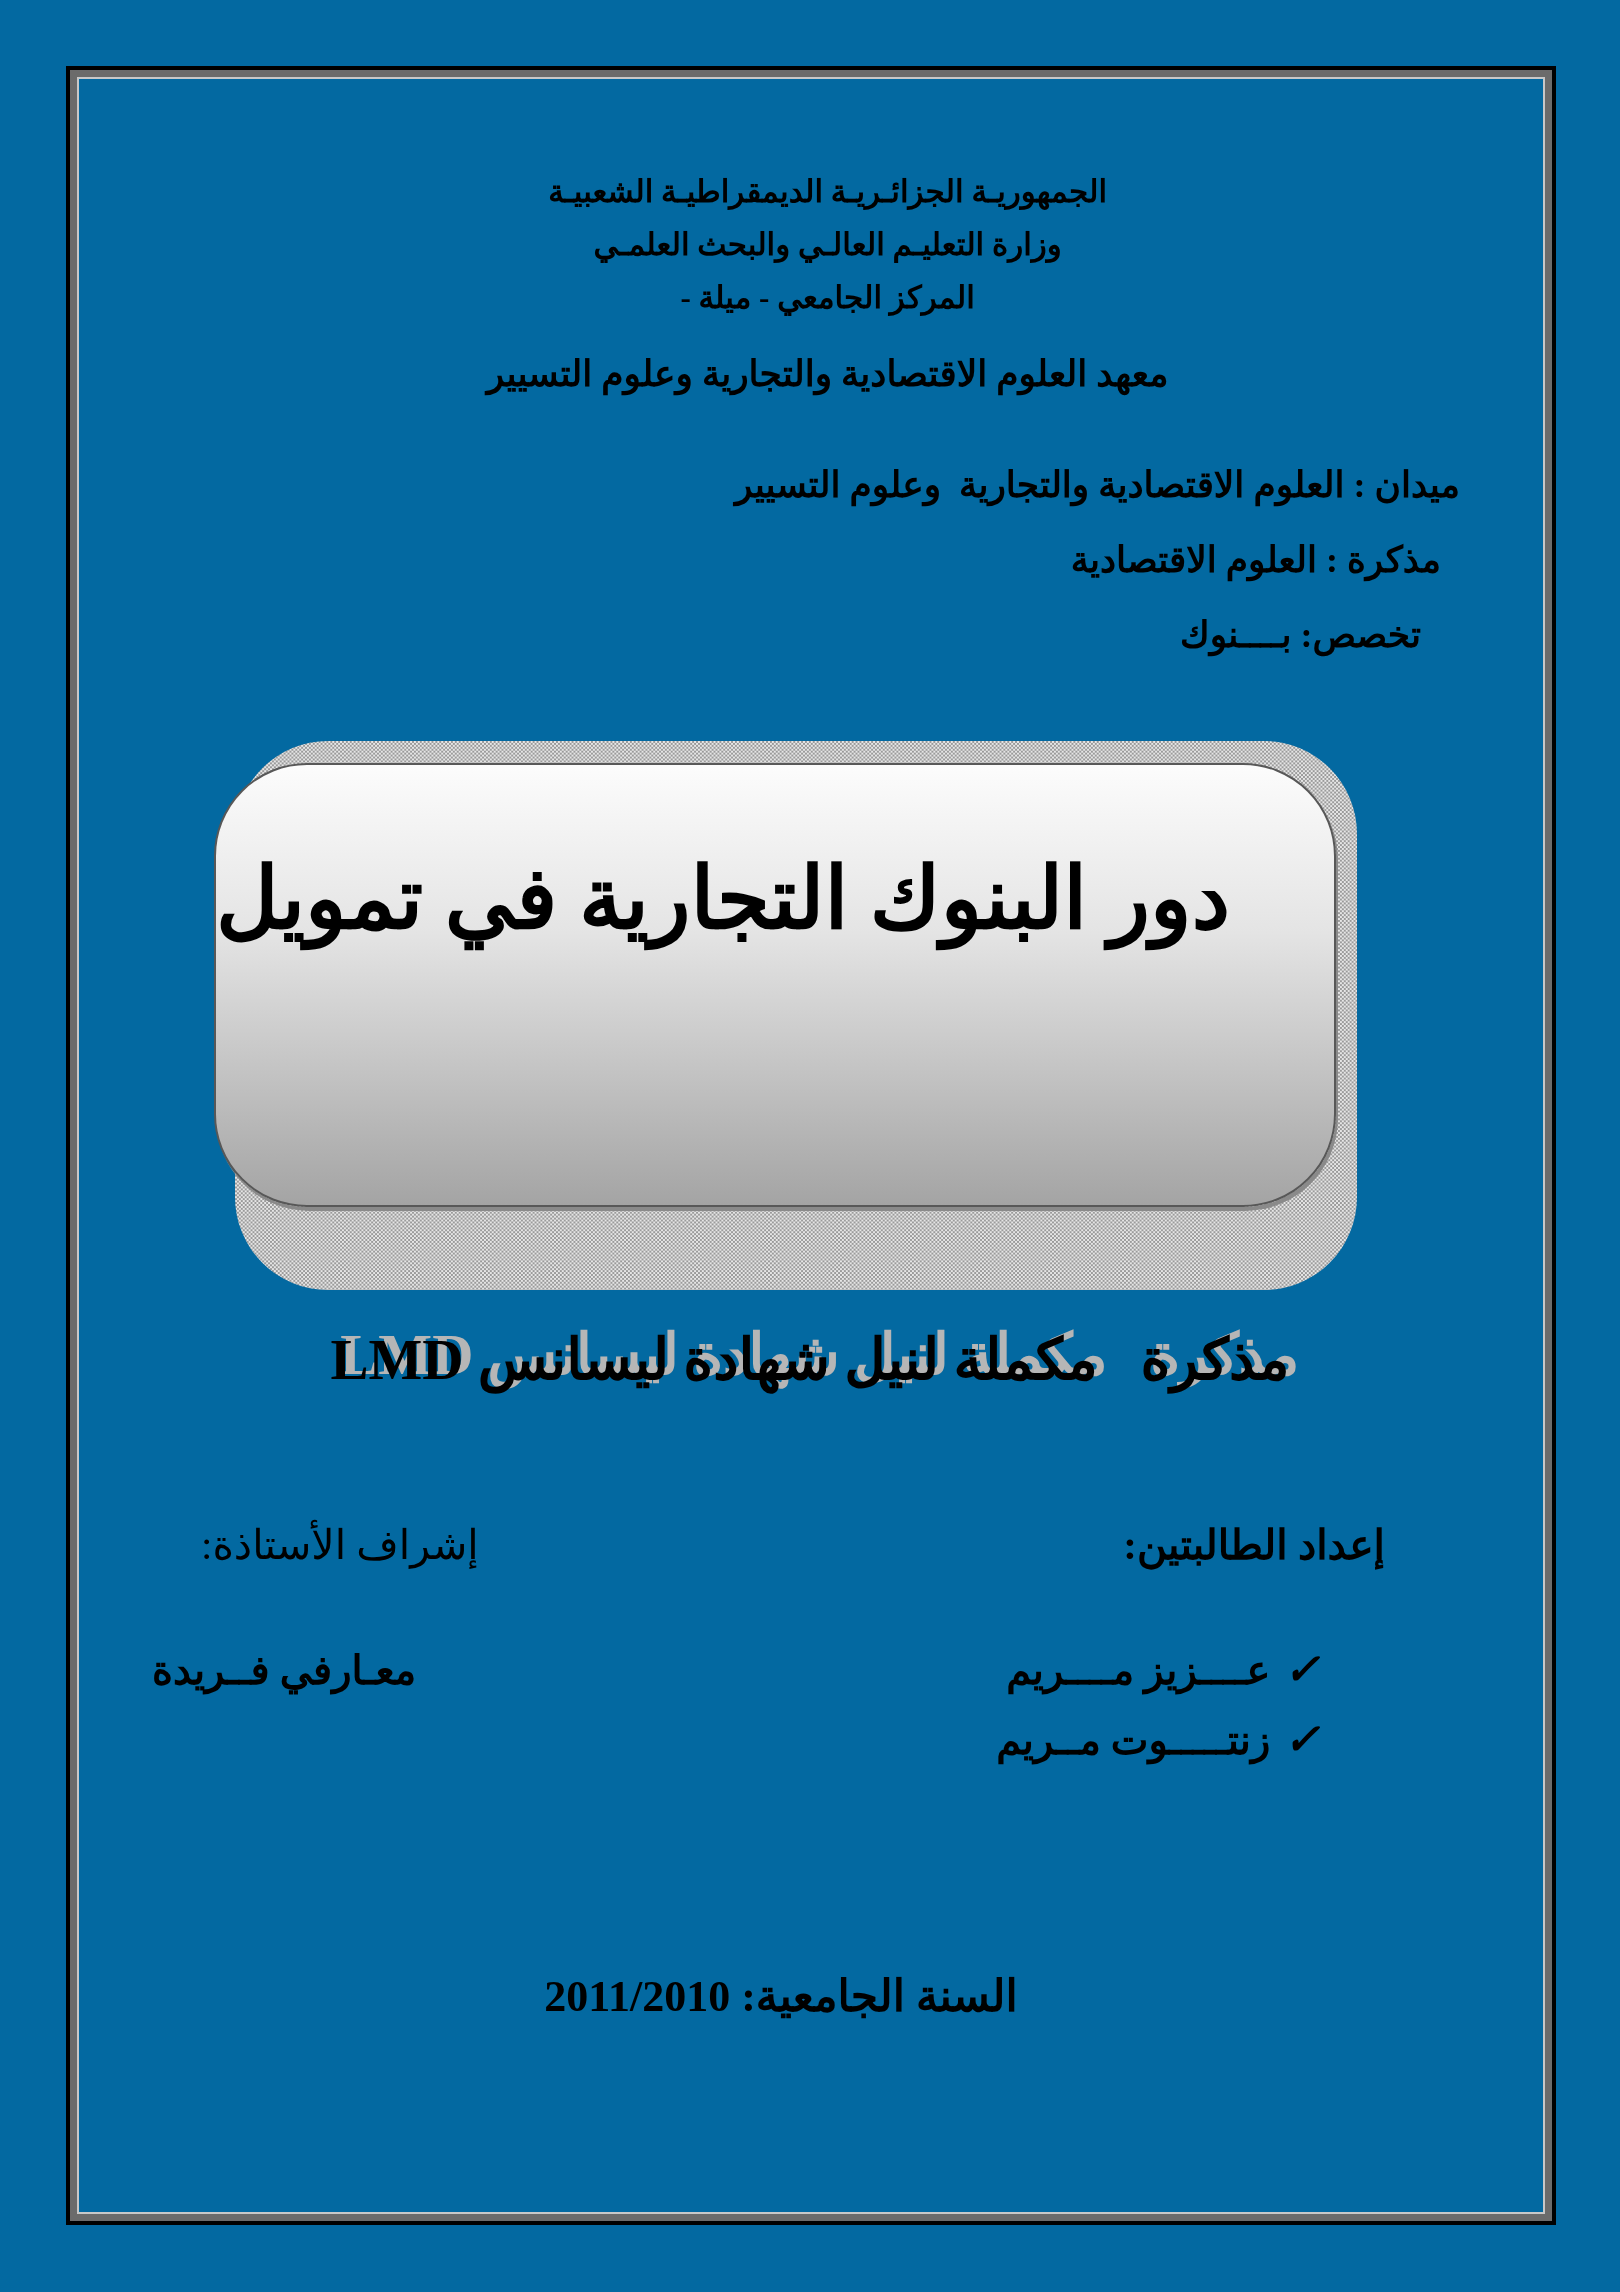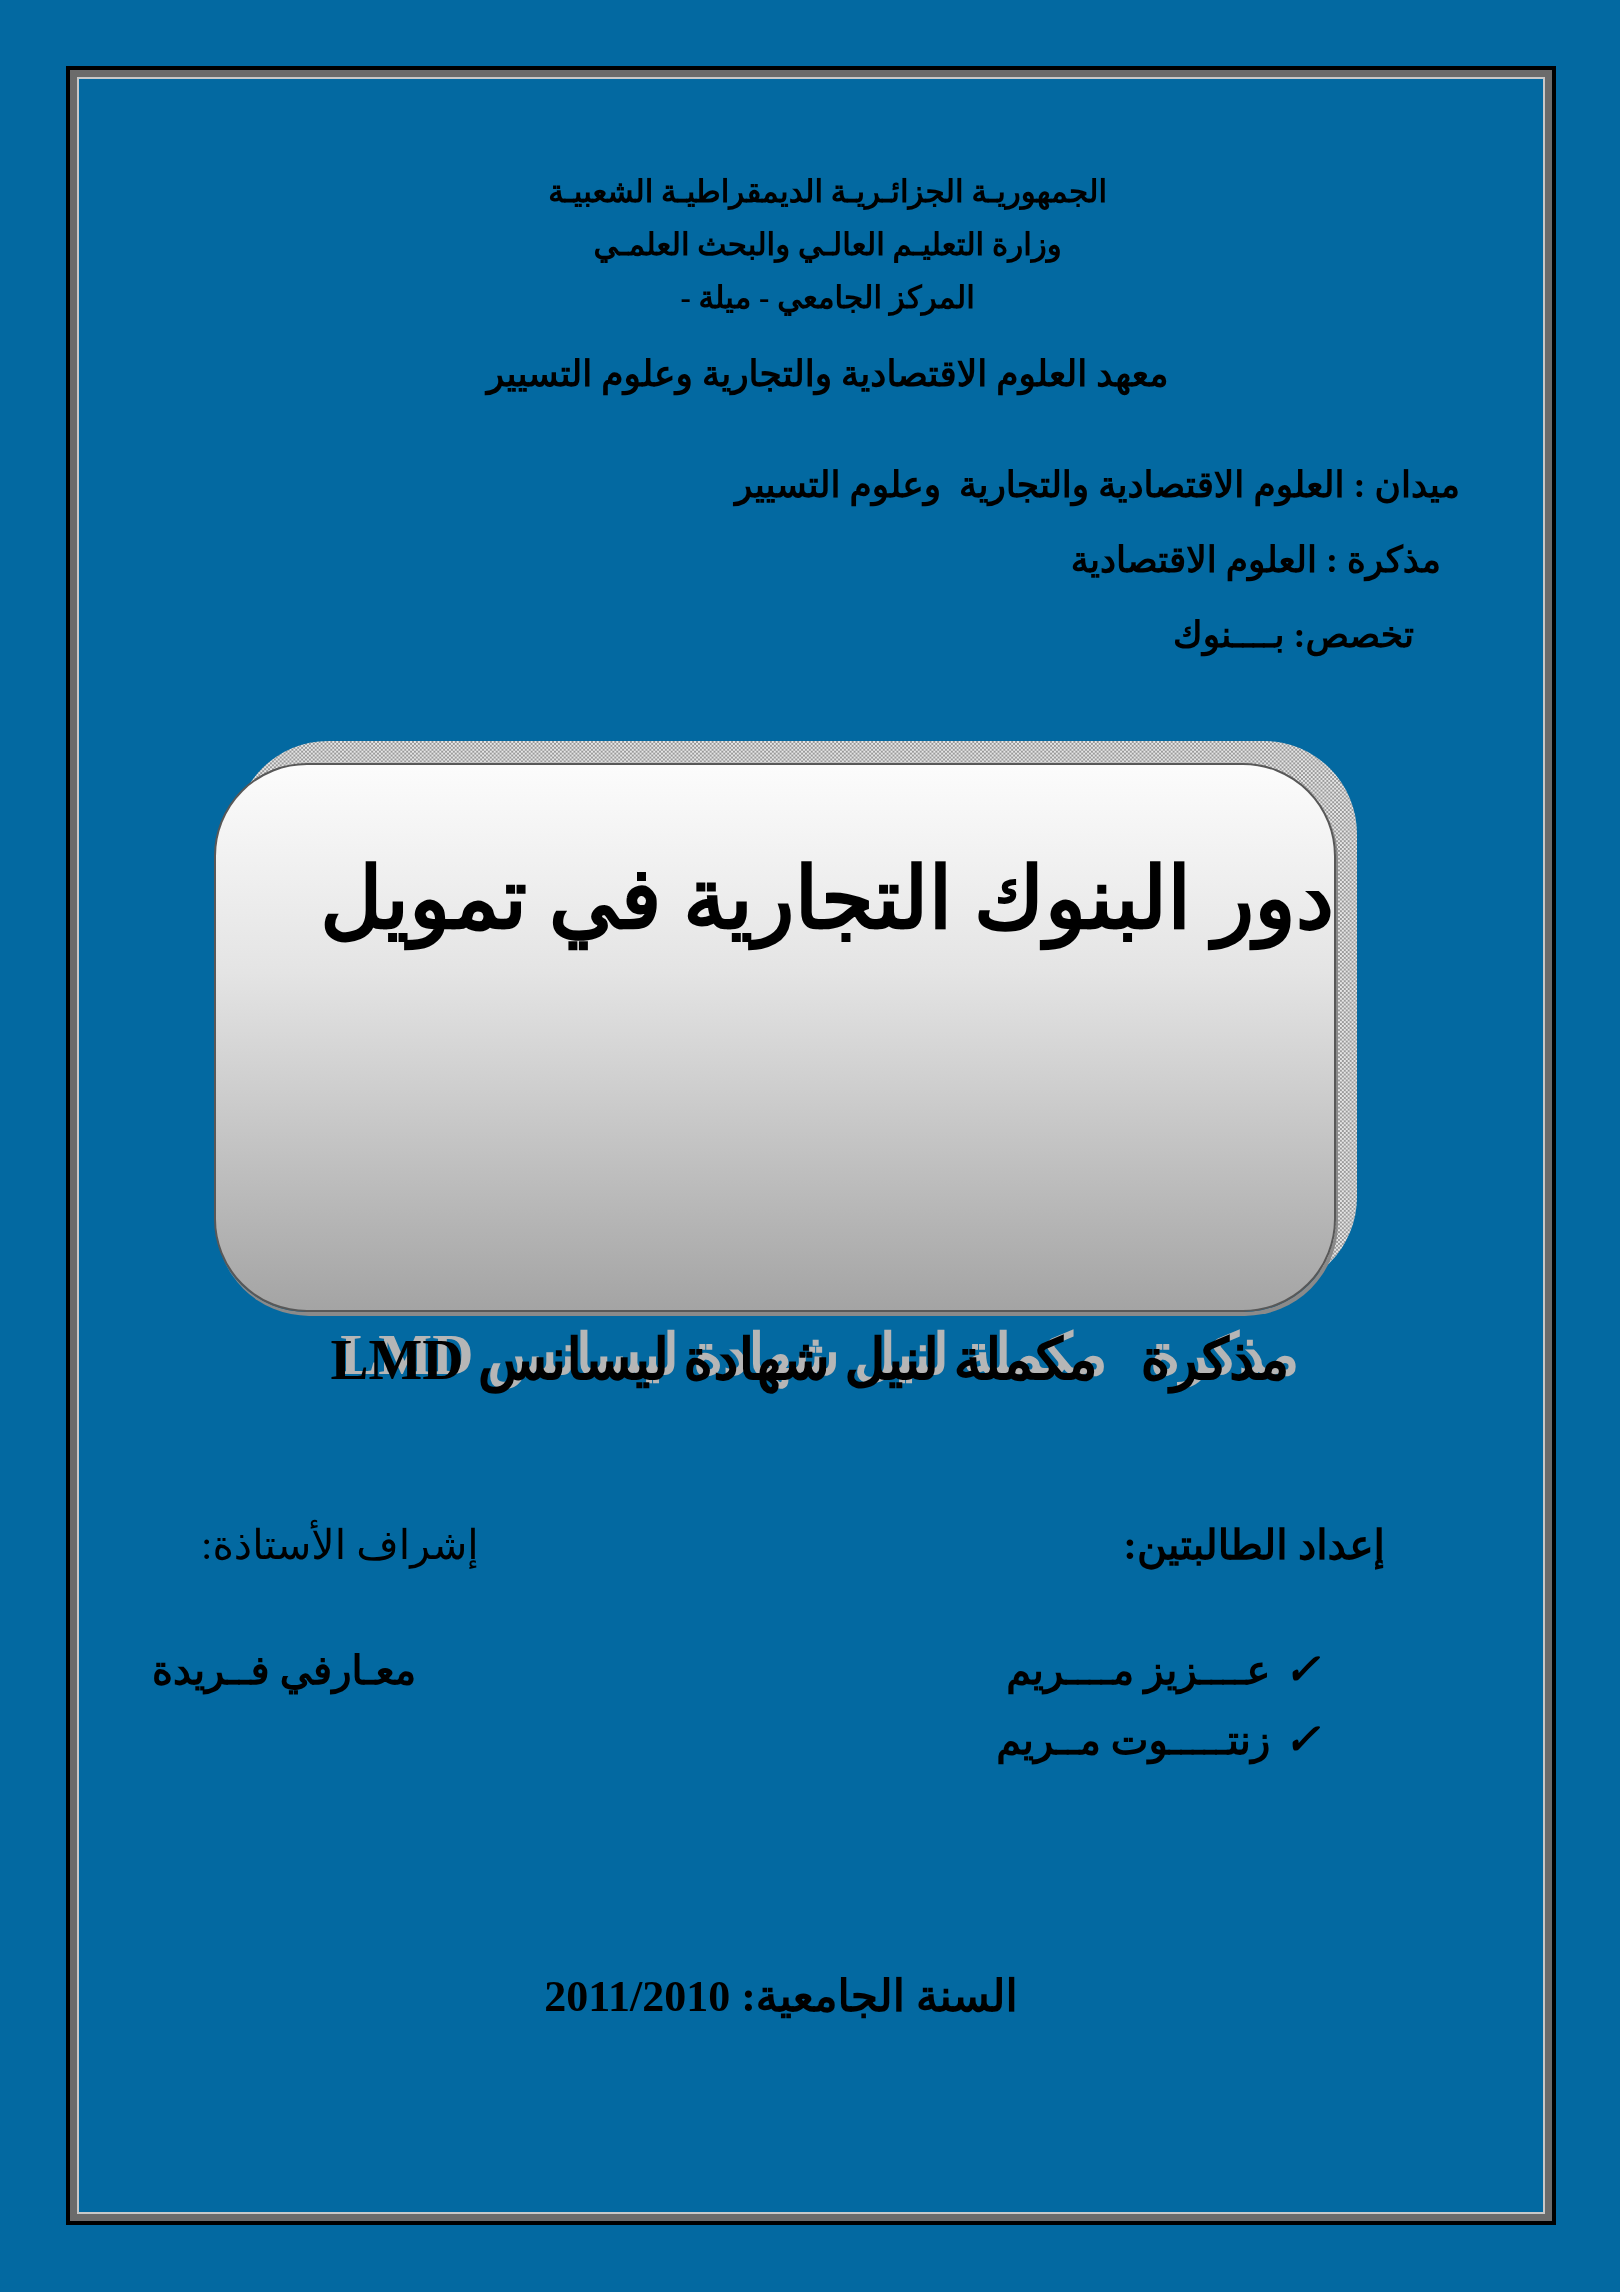--- a/index.html
+++ b/index.html
@@ -54,40 +54,40 @@
     direction: rtl;
     text-align: right;
     font-weight: bold;
     font-size: 36px;
     line-height: 49px;
     color: #000;
     white-space: nowrap;
   }
   .program-field     { top: 461px; right: 160px; }
   .program-branch    { top: 536px; right: 179px; }
-  .program-specialty { top: 611px; right: 206px; text-align: right; }
+  .program-specialty { top: 611px; right: 199px; text-align: right; }
 
   
   .title-shadow {
     position: absolute;
     left: 235px; top: 741px;
     width: 1122px; height: 549px;
     border-radius: 93px;
     background-image: conic-gradient(#9a9a9a 25%, #e6e6e6 0 50%, #9a9a9a 0 75%, #e6e6e6 0);
     background-size: 3.9px 3.9px;
   }
   .title-box {
     position: absolute;
     left: 214px; top: 763px;
-    width: 1122px; height: 549px;
+    width: 1122px; height: 444px;
     border-radius: 93px;
     border: 2.9px solid #585858;
     background: linear-gradient(180deg, #fcfcfc 0%, #e4e4e4 38%, #a4a4a4 100%);
     box-shadow: 2px 3.9px 0 #8a8a8a;
-    text-align: right;
+    text-align: left;
     direction: rtl;
   }
   .title-line {
     font-weight: bold;
     color: #000;
     font-size: 86px;
     line-height: 167px;
     white-space: nowrap;
   }
   .title-line-1 { margin-top: 51px; }

